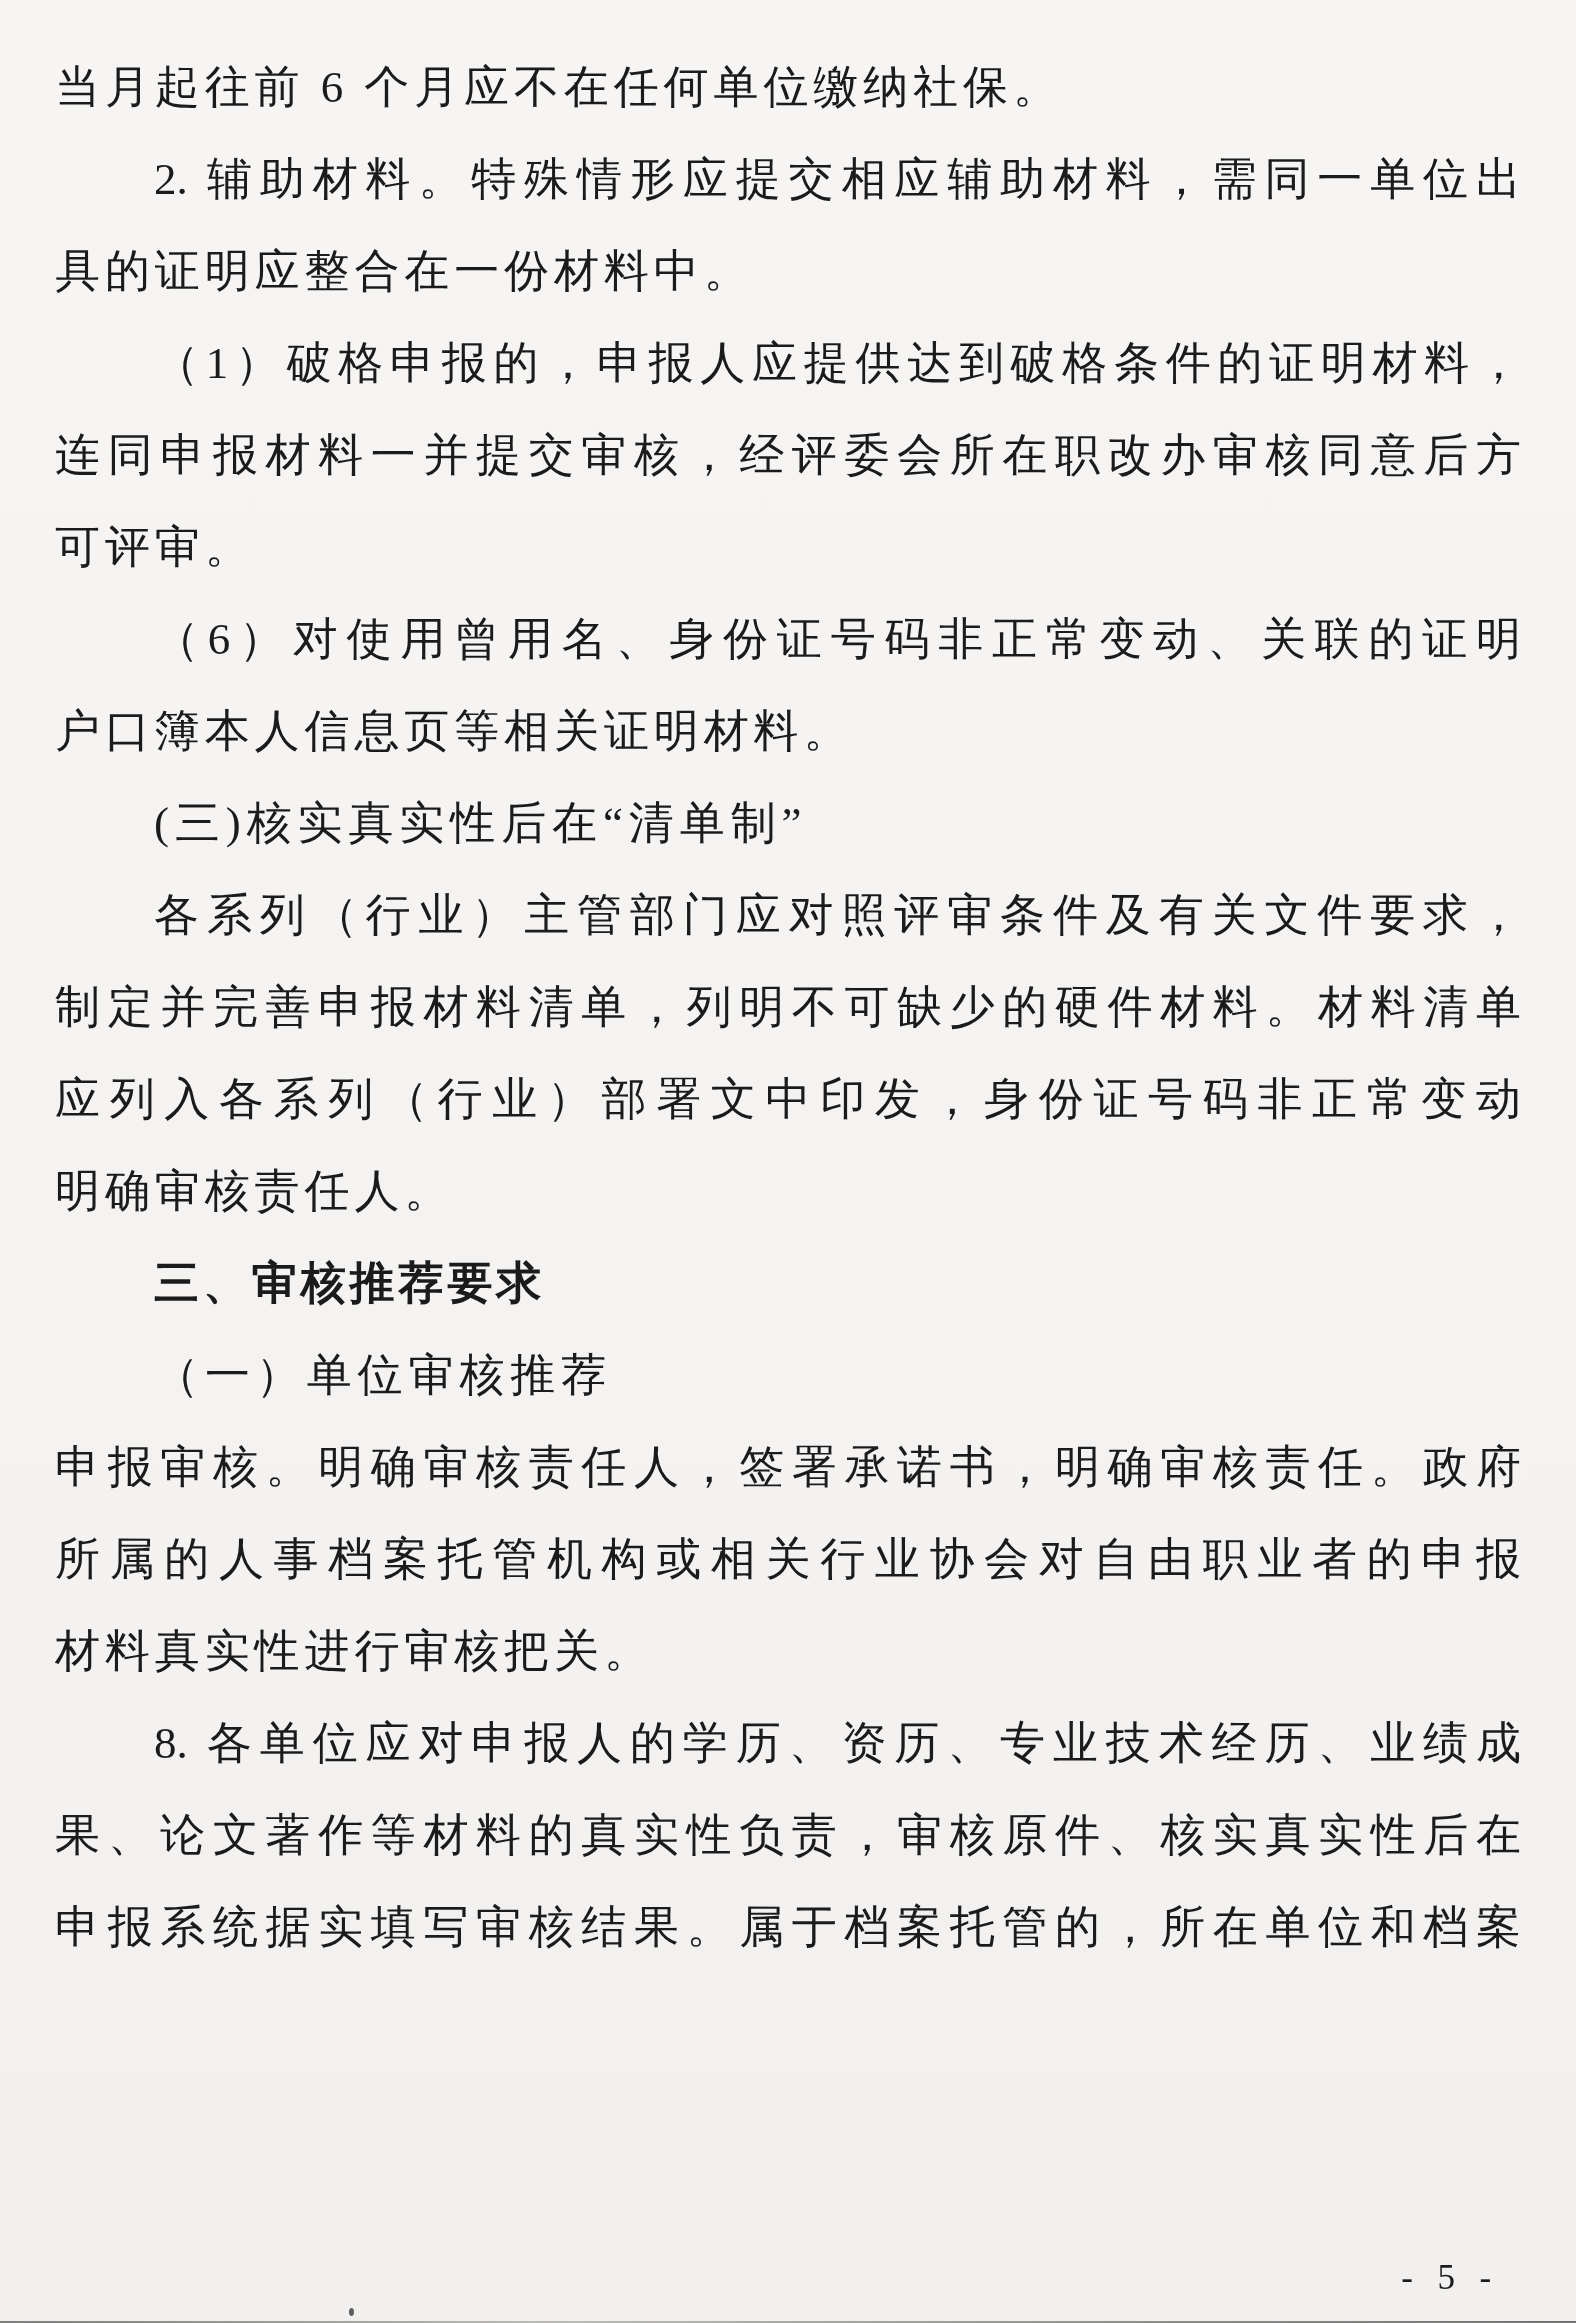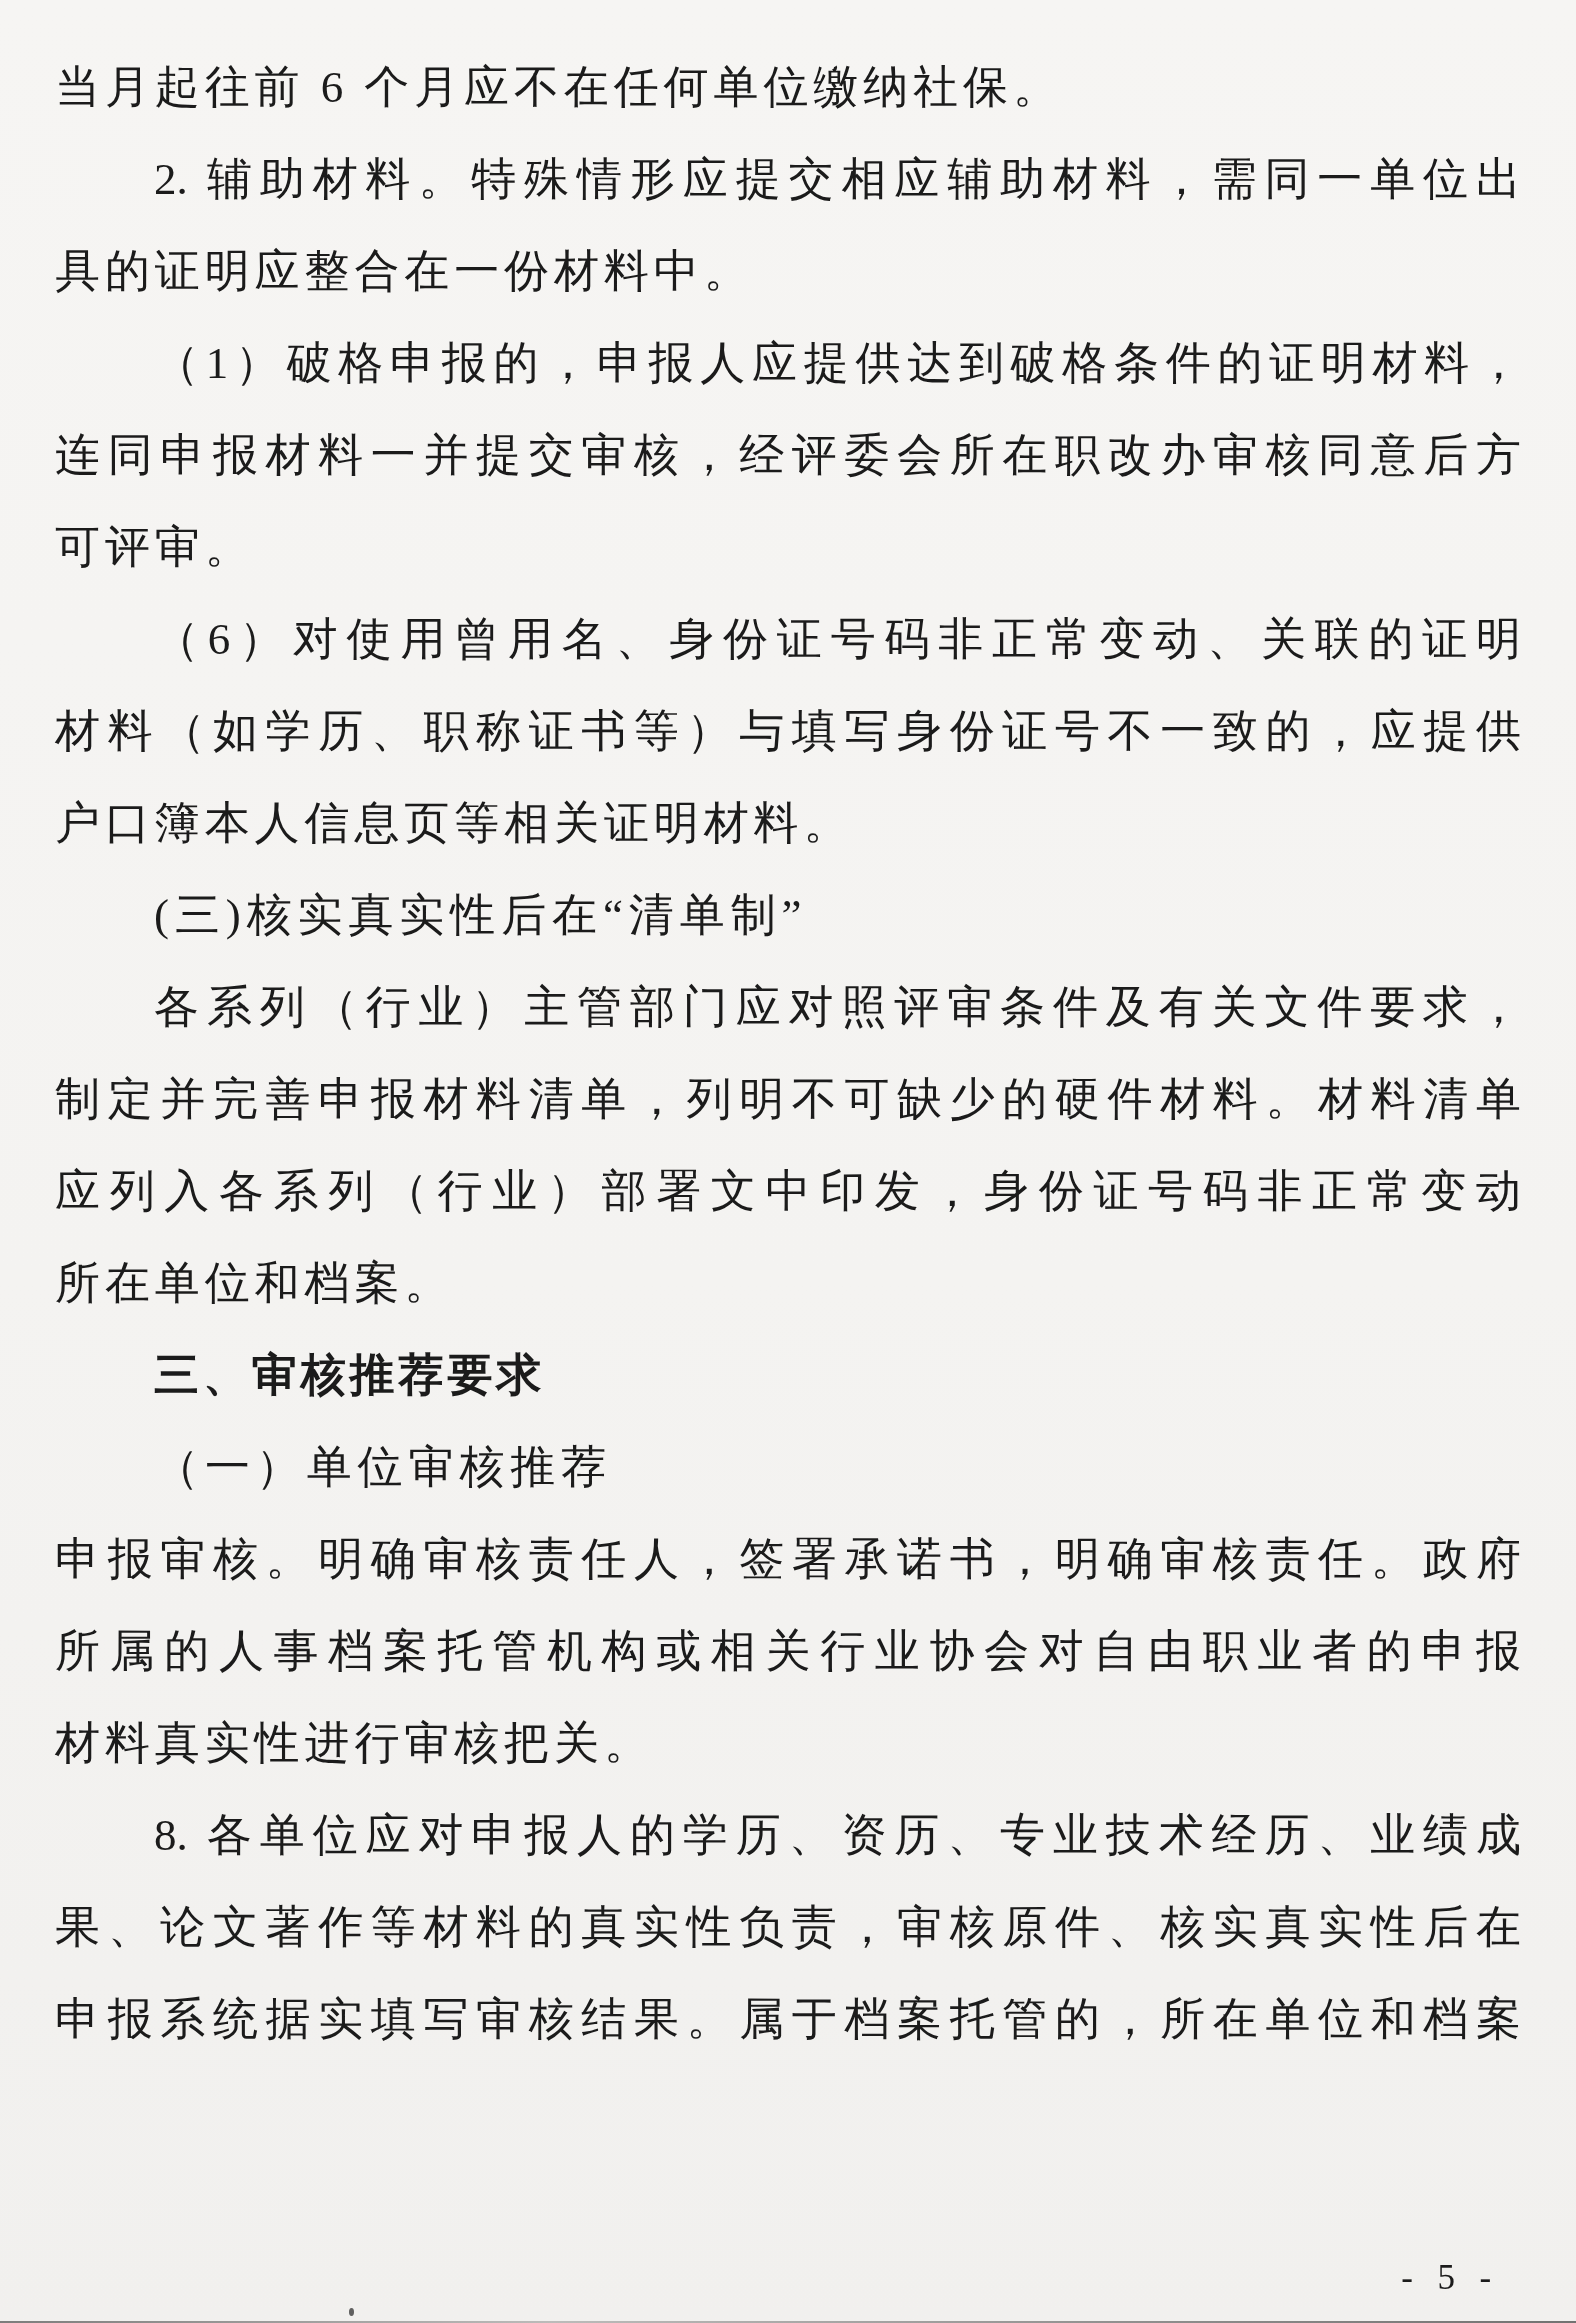--- a/index.html
+++ b/index.html
@@ -104,27 +104,26 @@
 <div class="page">
 
   <main class="doc-body">
       <p class="line style-body"><span>当月起往前 6 个月应不在任何单位缴纳社保。</span></p>
       <p class="line style-body indent justify"><span>2. 辅助材料。特殊情形应提交相应辅助材料，需同一单位出</span></p>
       <p class="line style-body"><span>具的证明应整合在一份材料中。</span></p>
       <p class="line style-body indent justify"><span>（1）破格申报的，申报人应提供达到破格条件的证明材料，</span></p>
       <p class="line style-body justify"><span>连同申报材料一并提交审核，经评委会所在职改办审核同意后方</span></p>
       <p class="line style-body"><span>可评审。</span></p>
       <p class="line style-body indent justify"><span>（6）对使用曾用名、身份证号码非正常变动、关联的证明</span></p>
-      <p class="line style-body justify"><span>材料（如学历、职称证书等）与填写身份证号不一致的，应提供</span></p>
       <p class="line style-body"><span>户口簿本人信息页等相关证明材料。</span></p>
       <p class="line style-heading-kai indent"><span>(三)核实真实性后在“清单制”</span></p>
       <p class="line style-body indent justify"><span>各系列（行业）主管部门应对照评审条件及有关文件要求，</span></p>
       <p class="line style-body justify"><span>制定并完善申报材料清单，列明不可缺少的硬件材料。材料清单</span></p>
       <p class="line style-body justify"><span>应列入各系列（行业）部署文中印发，身份证号码非正常变动</span></p>
-      <p class="line style-body"><span>所在单位和档案。</span></p>
+      <p class="line style-body"><span>明确审核责任人。</span></p>
       <p class="line style-heading-bold indent"><span>三、审核推荐要求</span></p>
       <p class="line style-heading-kai indent"><span>（一）单位审核推荐</span></p>
       <p class="line style-body justify"><span>申报审核。明确审核责任人，签署承诺书，明确审核责任。政府</span></p>
       <p class="line style-body justify"><span>所属的人事档案托管机构或相关行业协会对自由职业者的申报</span></p>
       <p class="line style-body"><span>材料真实性进行审核把关。</span></p>
       <p class="line style-body indent justify"><span>8. 各单位应对申报人的学历、资历、专业技术经历、业绩成</span></p>
       <p class="line style-body justify"><span>果、论文著作等材料的真实性负责，审核原件、核实真实性后在</span></p>
       <p class="line style-body justify"><span>申报系统据实填写审核结果。属于档案托管的，所在单位和档案</span></p>
     </main>
 

